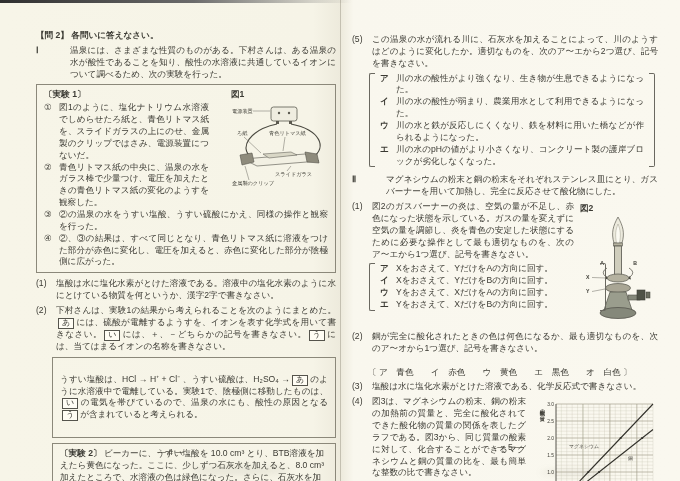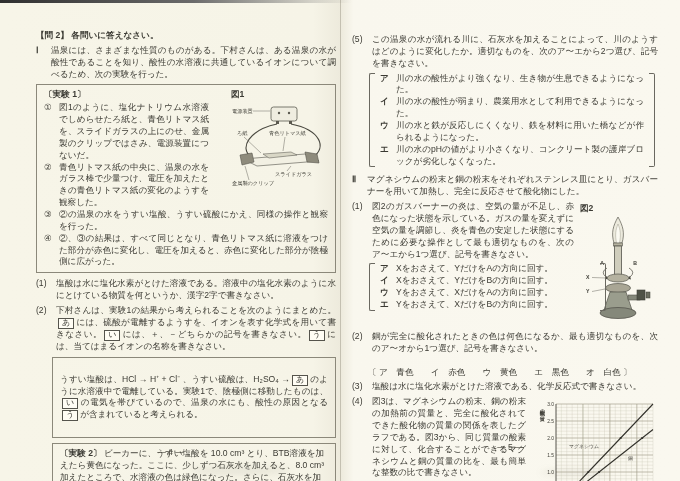--- a/index.html
+++ b/index.html
@@ -12,21 +12,21 @@
   .sm{position:absolute;border-radius:50%;background:rgba(120,115,100,.10);filter:blur(3px);}
   .s1{left:190px;top:466px;width:100px;height:9px;}
   .s2{left:540px;top:469px;width:70px;height:7px;}
   .page{position:absolute;}
   .page-left{left:36px;top:30px;width:300px;}
   .page-right{left:352px;top:34px;width:306px;}
   .b{font-weight:bold;}
   .ptitle{margin-bottom:3px;}
   .secrow{display:flex;gap:5px;margin-top:2px;}
   .secn{flex:none;width:10px;font-weight:bold;}
-  .sect{flex:1;text-align:justify;}
+  .sect{flex:1;text-align:justify;margin-left:19px;}
   .expbox{border:1px solid #8b887a;margin:4px 0 5px 0;padding:4px 7px;overflow:hidden;}
   .explabel{margin-bottom:1px;}
   .step{display:flex;gap:4px;}
   .stepn{flex:none;width:11px;}
   .stept{flex:1;text-align:justify;}
   .q{display:flex;gap:4px;margin-top:3px;}
   .qn{flex:none;width:16px;}
   .qt{flex:1;text-align:justify;}
   .ibox{display:inline-block;border:1px solid #55544c;padding:0 3px;margin:0 2px;line-height:1.12;font-size:8px;background:#fffdf4;}
   .sumbox{border:1px solid #8b887a;margin:4px 0 5px 16px;padding:16px 7px;text-align:justify;}

